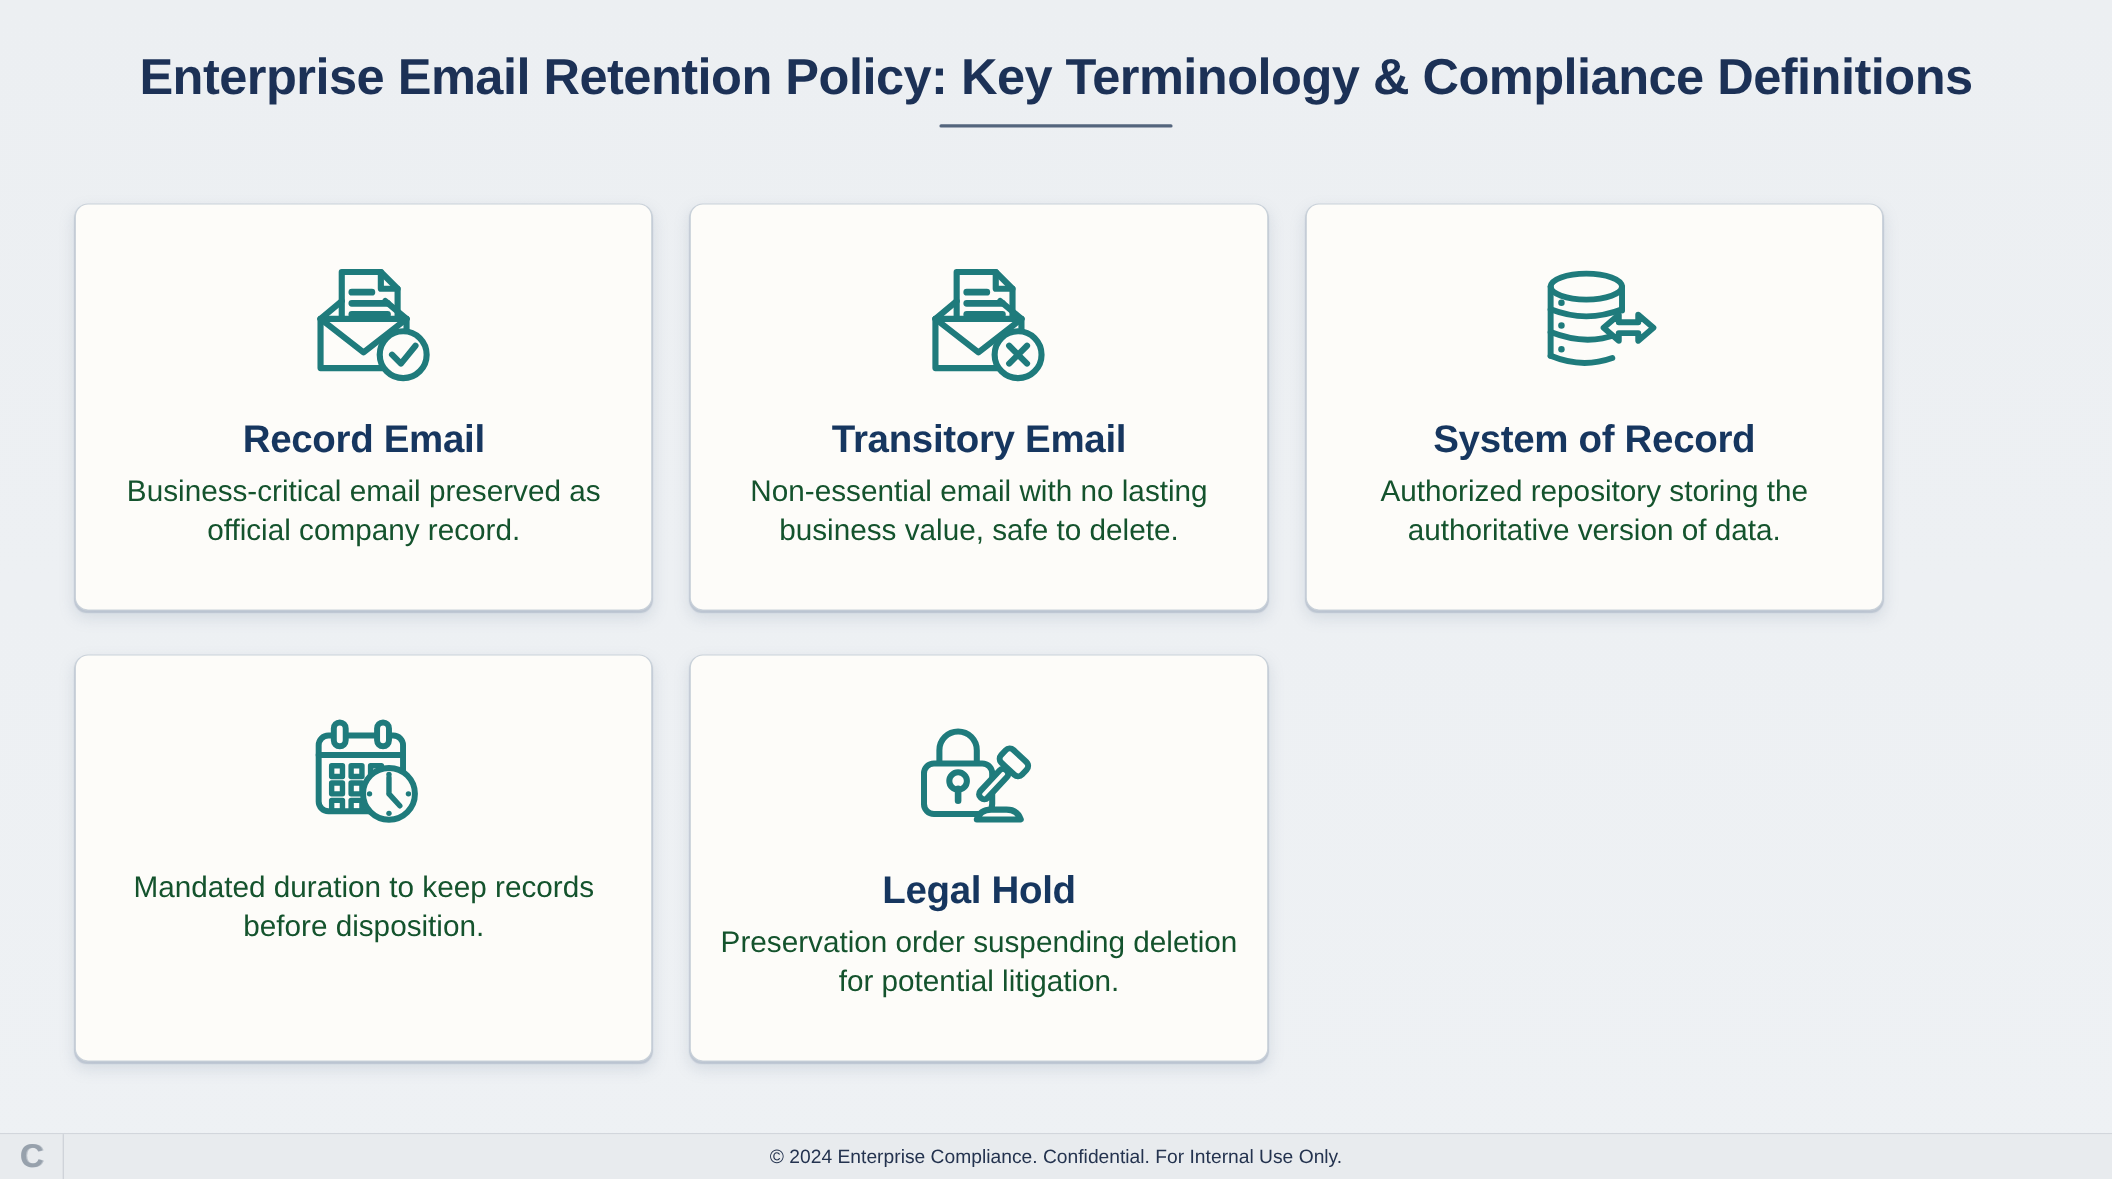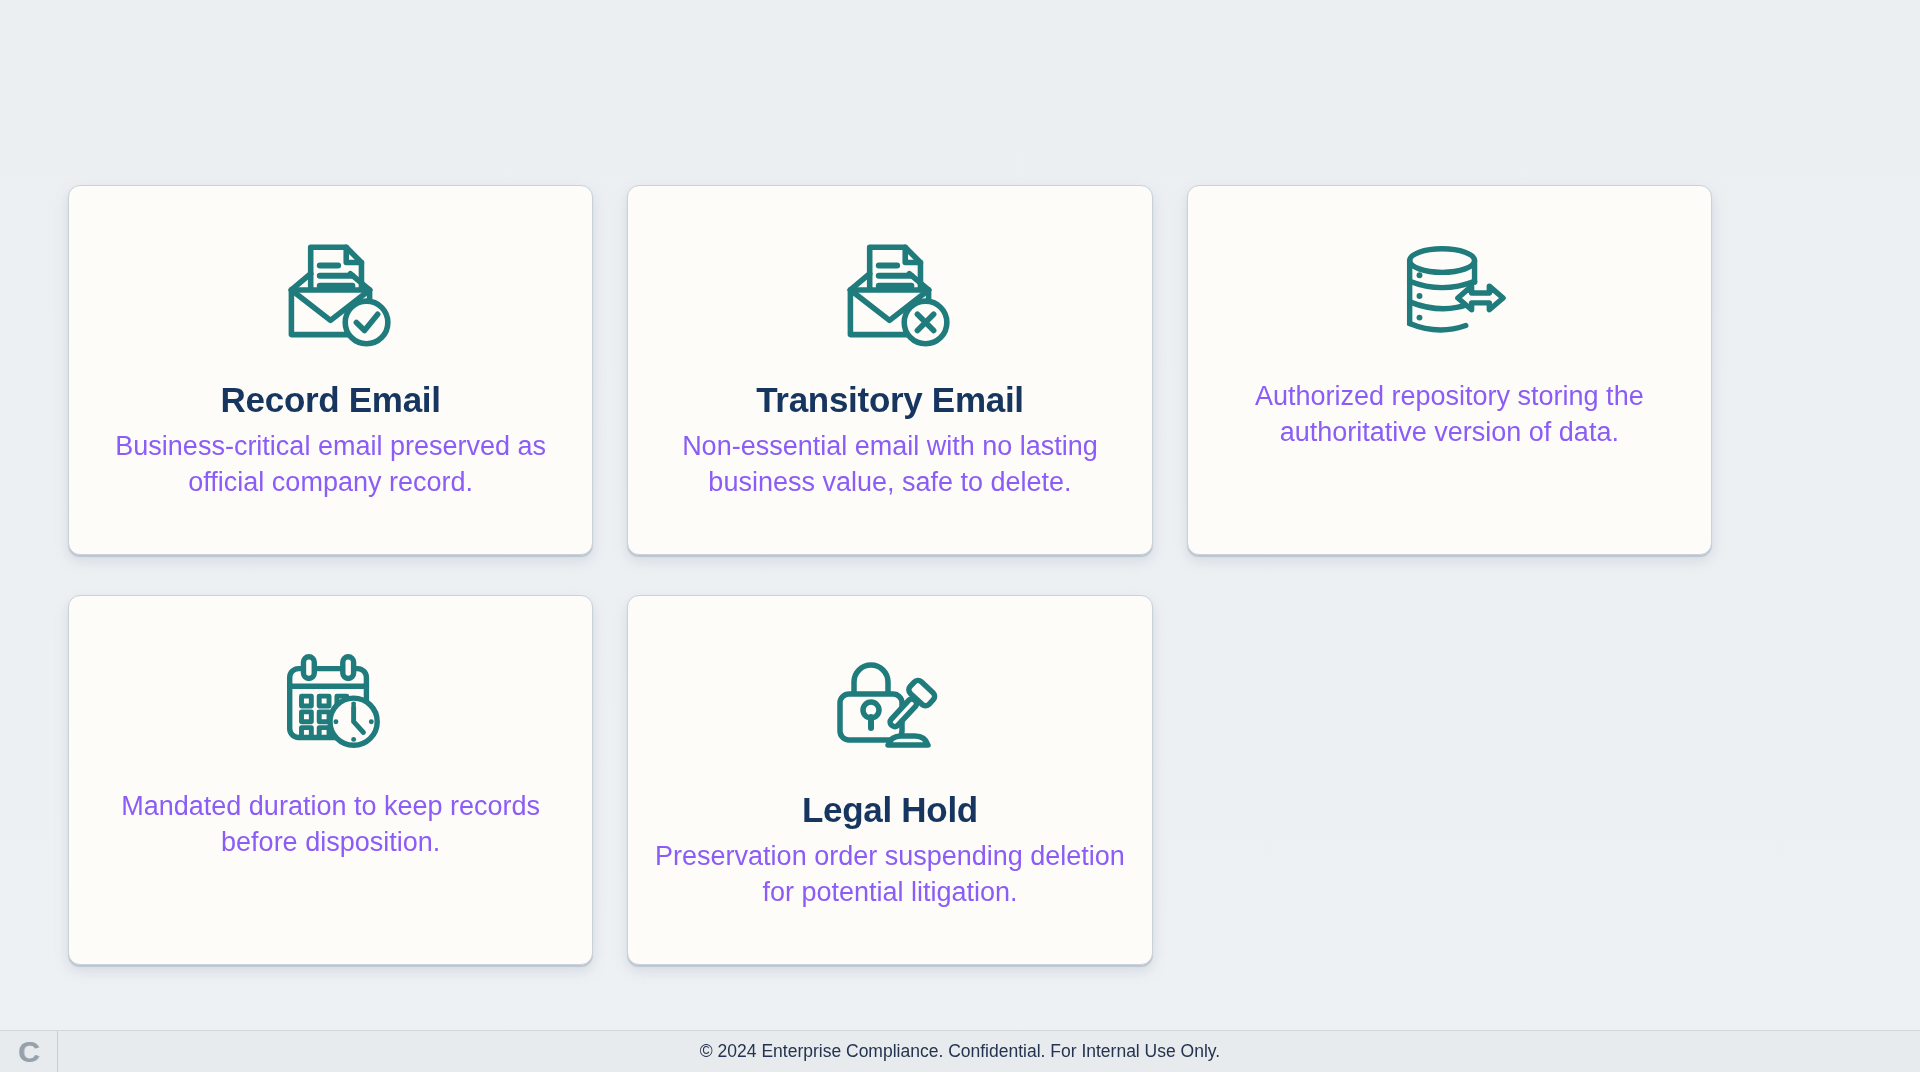--- a/index.html
+++ b/index.html
@@ -37,21 +37,21 @@
     display:flex; flex-direction:column; align-items:center;
     padding-top:32px;
   }
   .icon-box { height:152px; display:flex; align-items:center; justify-content:center; color:#1f7b7c; }
   .icon-box svg { display:block; }
   .card-title {
     font-size:35px; font-weight:700; color:#16365f; letter-spacing:-0.3px;
     margin-top:10px;
   }
   .card-desc {
-    font-size:27px; color:#8b5cf6; line-height:1.32; text-align:center;
+    font-size:27px; color:#14532d; line-height:1.32; text-align:center;
     margin-top:9px; max-width:500px;
   }
 
   
   .footer {
     position:absolute; left:0; right:0; bottom:0; height:42px;
     background:#e8ebee; border-top:1px solid #d2d6dc;
   }
   .footer-logo {
     position:absolute; left:18px; top:4px;
@@ -65,20 +65,24 @@
     position:absolute; left:0; right:0; top:0; bottom:0;
     display:flex; align-items:center; justify-content:center;
     font-size:17.5px; font-weight:500; color:#24334f;text-align:center;
   }
 </style>
 </head>
 <body>
 
 <div class="page">
 
+  <div class="header">
+    <div class="main-title">Enterprise Email Retention Policy: Key Terminology &amp; Compliance Definitions</div>
+    <div class="title-underline"></div>
+  </div>
 
   <div class="grid">
 
     <div class="card">
       <div class="icon-box">
         <svg width="132" height="122" viewBox="0 0 130 120" fill="none" stroke="currentColor" stroke-width="5.5" stroke-linecap="round" stroke-linejoin="round">
           <path d="M45 66 V14 H80 L95 29 V66" fill="#fdfcf9"></path>
           <path d="M80 14 V29 H95"></path>
           <path d="M54 32 H72 M54 42 H86 M54 52 H86" stroke-width="6"></path>
           <path d="M26 56 L45 40 M103 56 L84 40"></path>
@@ -117,20 +121,21 @@
           <path d="M87 26 V48"></path>
           <path d="M21 47 Q54 60 87 47"></path>
           <path d="M21 68 Q54 81 82 70"></path>
           <path d="M21 90 Q50 102 78 92"></path>
           <circle cx="31" cy="41" r="3" fill="currentColor" stroke="none"></circle>
           <circle cx="31" cy="62" r="3" fill="currentColor" stroke="none"></circle>
           <circle cx="31" cy="84" r="3" fill="currentColor" stroke="none"></circle>
           <path d="M70 64 L84 52 V59 H102 V52 L116 64 L102 76 V69 H84 V76 Z" fill="#fdfcf9"></path>
         </svg>
       </div>
+      <div class="card-title">System of Record</div>
       <div class="card-desc">Authorized repository storing the authoritative version of data.</div>
     </div>
 
     <div class="card">
       <div class="icon-box">
         <svg width="122" height="118" viewBox="0 0 120 120" fill="none" stroke="currentColor" stroke-width="5.5" stroke-linecap="round" stroke-linejoin="round">
           <rect x="18" y="24" width="78" height="70" rx="9" fill="#fdfcf9"></rect>
           <rect x="32" y="12" width="11" height="22" rx="5.5" fill="#fdfcf9"></rect>
           <rect x="72" y="12" width="11" height="22" rx="5.5" fill="#fdfcf9"></rect>
           <path d="M18 42 H96"></path>

